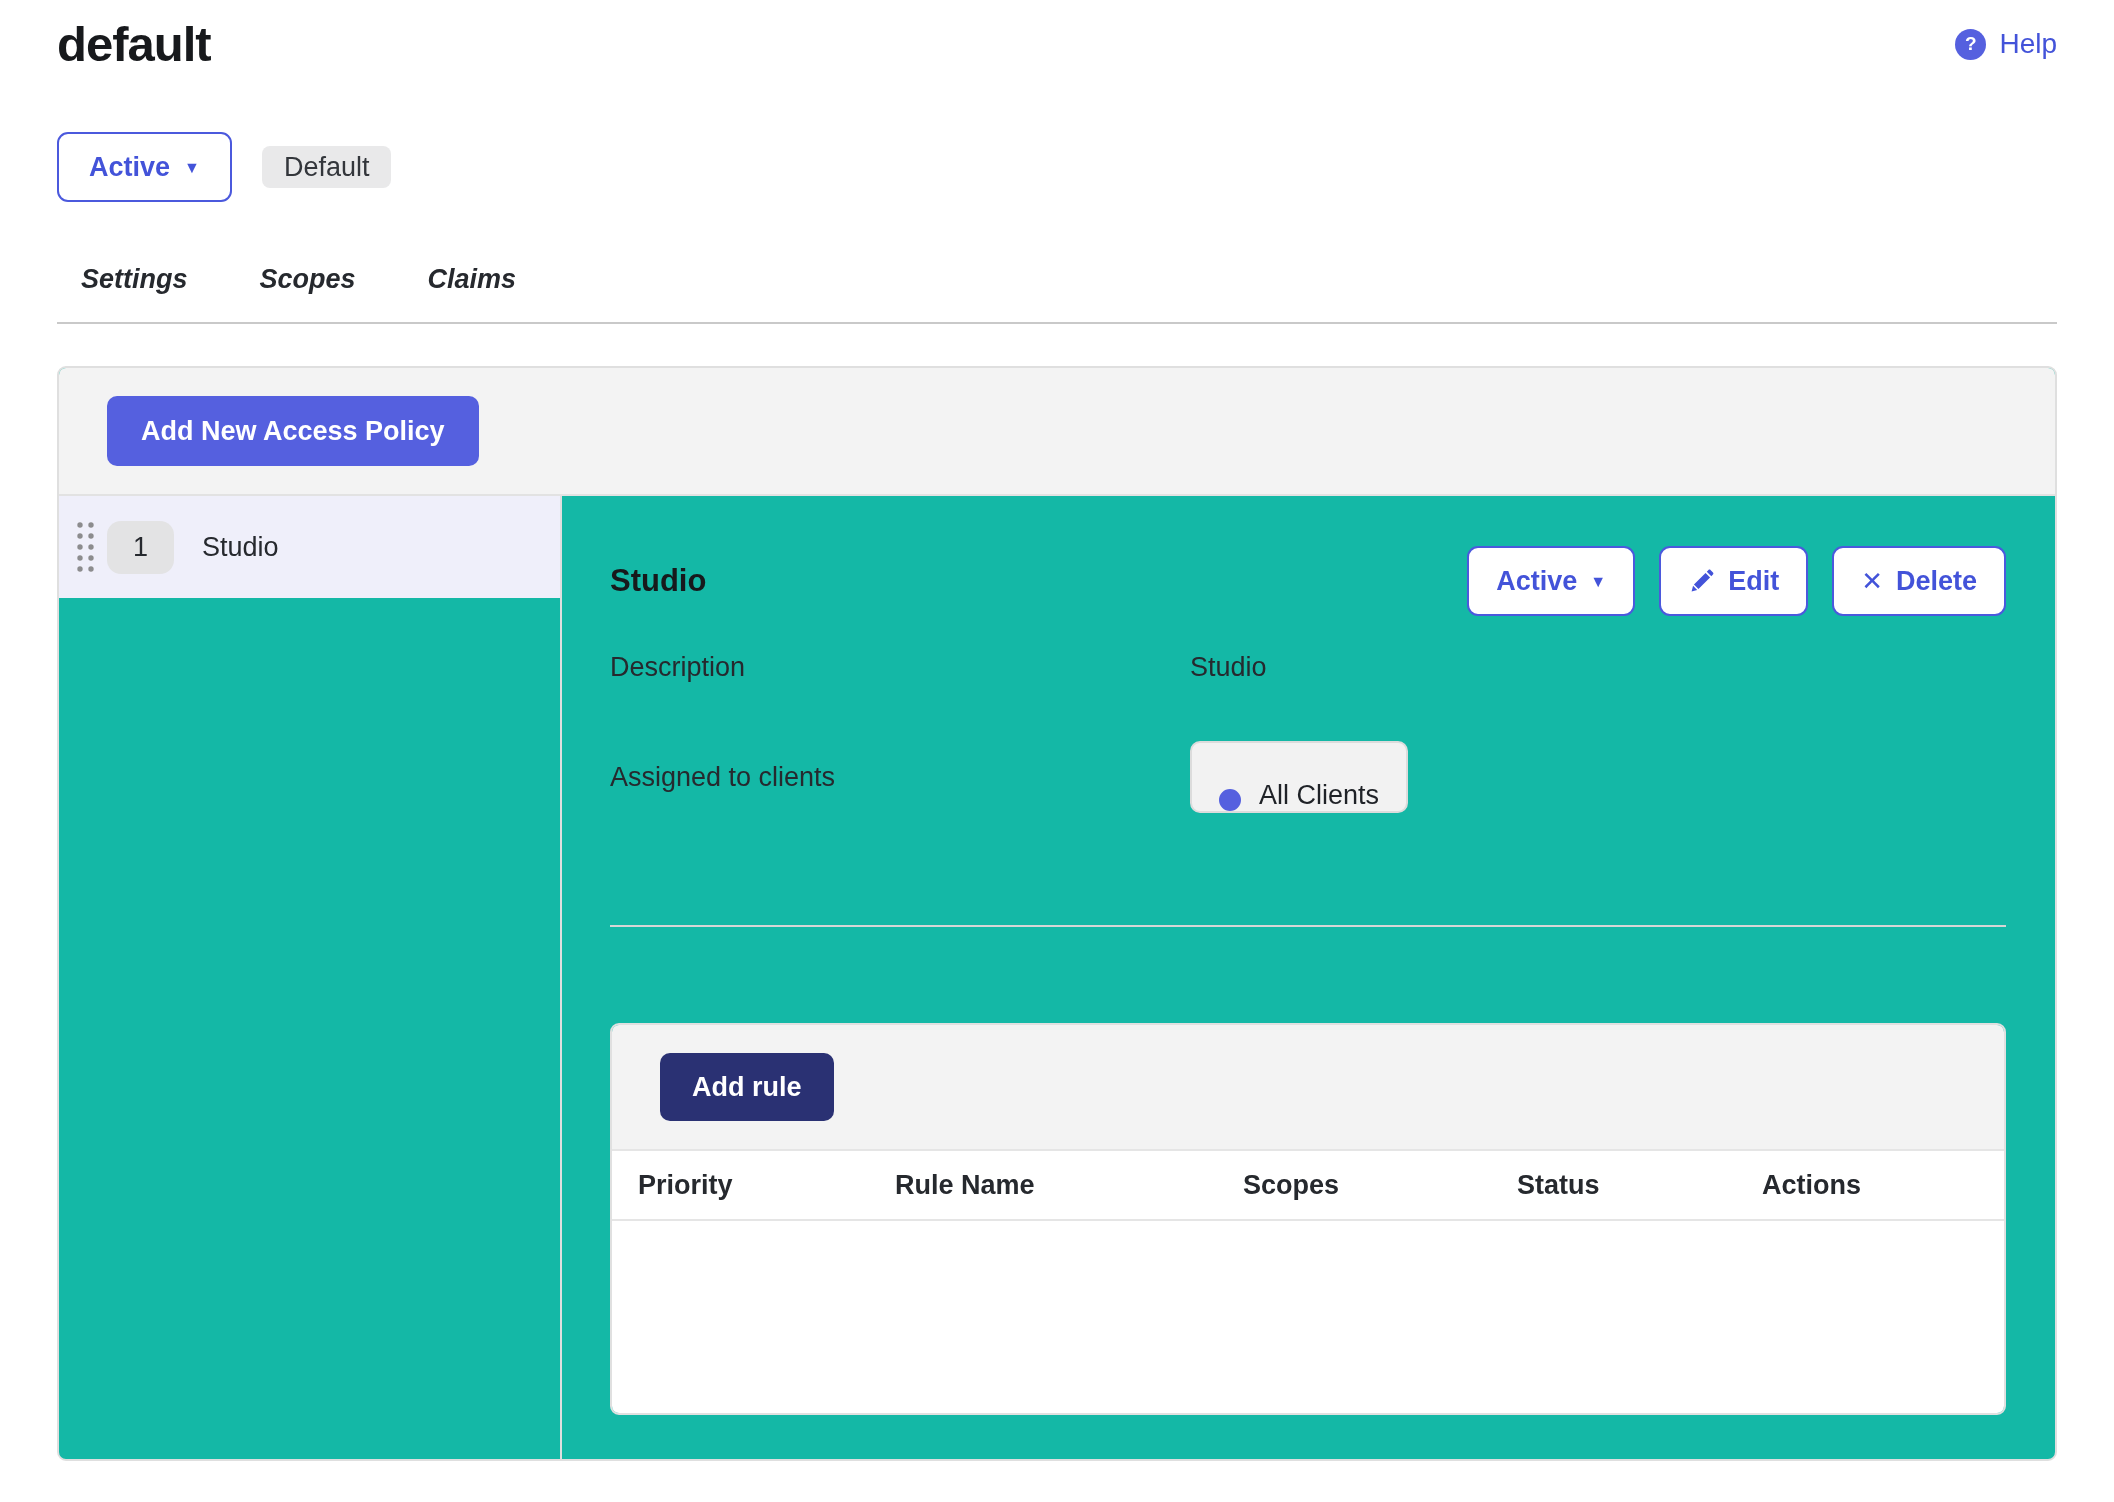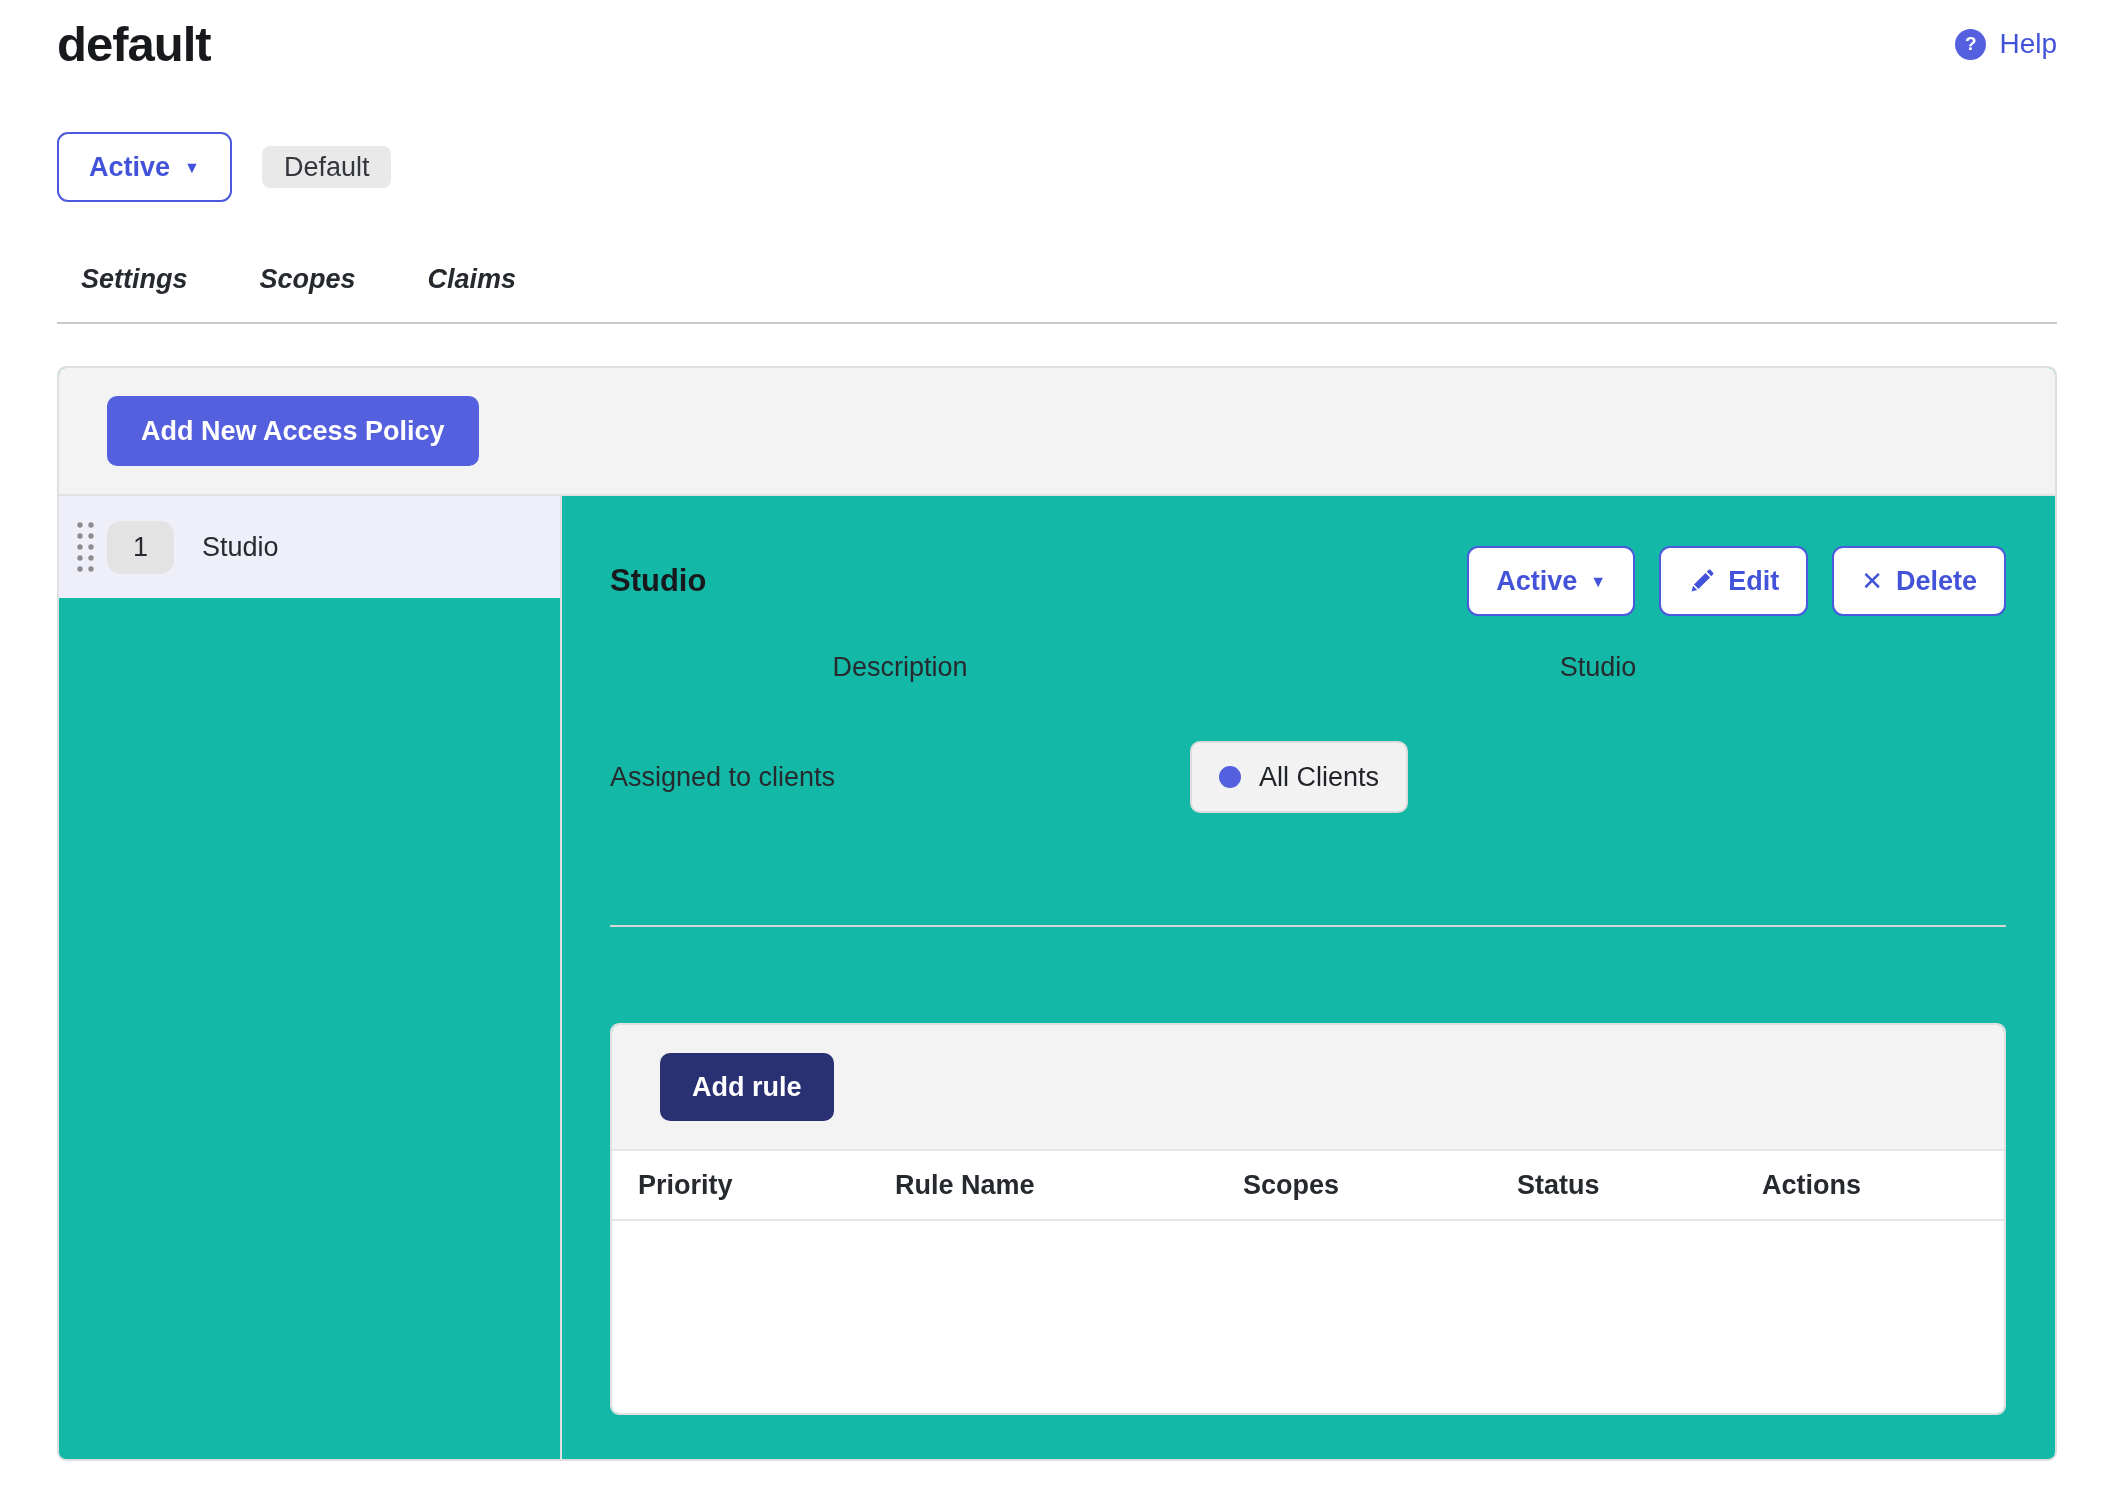--- a/index.html
+++ b/index.html
@@ -53,23 +53,23 @@
   
   .policy-detail { flex:1; padding:0 49px 0 48px; }
   .detail-header { display:flex; justify-content:space-between; align-items:center; margin-top:50px; }
   .detail-title { font-size:31px; font-weight:700; color:#17191c; }
   .detail-actions { display:flex; gap:24px; }
   .detail-actions .btn-outline { padding:0 27px; gap:13px; }
   .pencil-icon svg { display:block; }
   .x-icon { font-size:26px; font-weight:400; line-height:1; }
 
   .detail-row { display:grid; grid-template-columns:580px 1fr; font-size:27px; color:#26292E; }
-  .row-desc { margin-top:36px; align-items:start;text-align:center; }
+  .row-desc { margin-top:36px; align-items:start; }
   .row-assigned { margin-top:58px; align-items:center; }
-  .client-chip { display:inline-flex; align-items:center; gap:18px; width:fit-content;
+  .client-chip { display:inline-flex; align-items:flex-end; gap:18px; width:fit-content;
     background:#F2F2F2; border:2px solid #DCDCDC; border-radius:10px; height:72px; padding:0 27px;
     font-size:27px; color:#1F2227; }
   .donut-icon { width:22px; height:22px; border:11px solid #5560DF; border-radius:50%; background:#fff; flex:none; }
 
   .detail-divider { border:none; border-top:2px solid #D6D6D6; margin-top:112px; }
 
   
   .rules-box { margin-top:96px; border:2px solid #E0E0E0; border-radius:9px; overflow:hidden; }
   .rules-toolbar { background:#F3F3F3; padding:28px 48px; border-bottom:2px solid #E5E5E5; }
   .btn-navy { height:68px; padding:0 32px; background:#2A3173; border:none; border-radius:10px;

